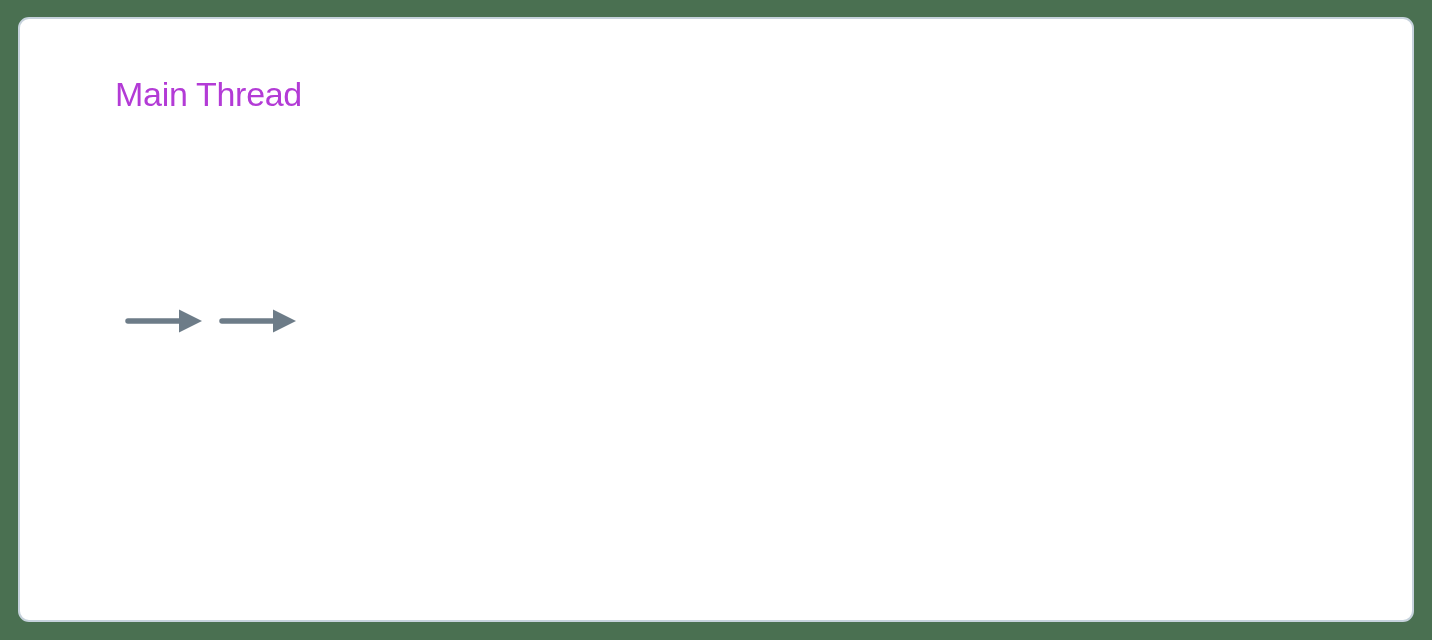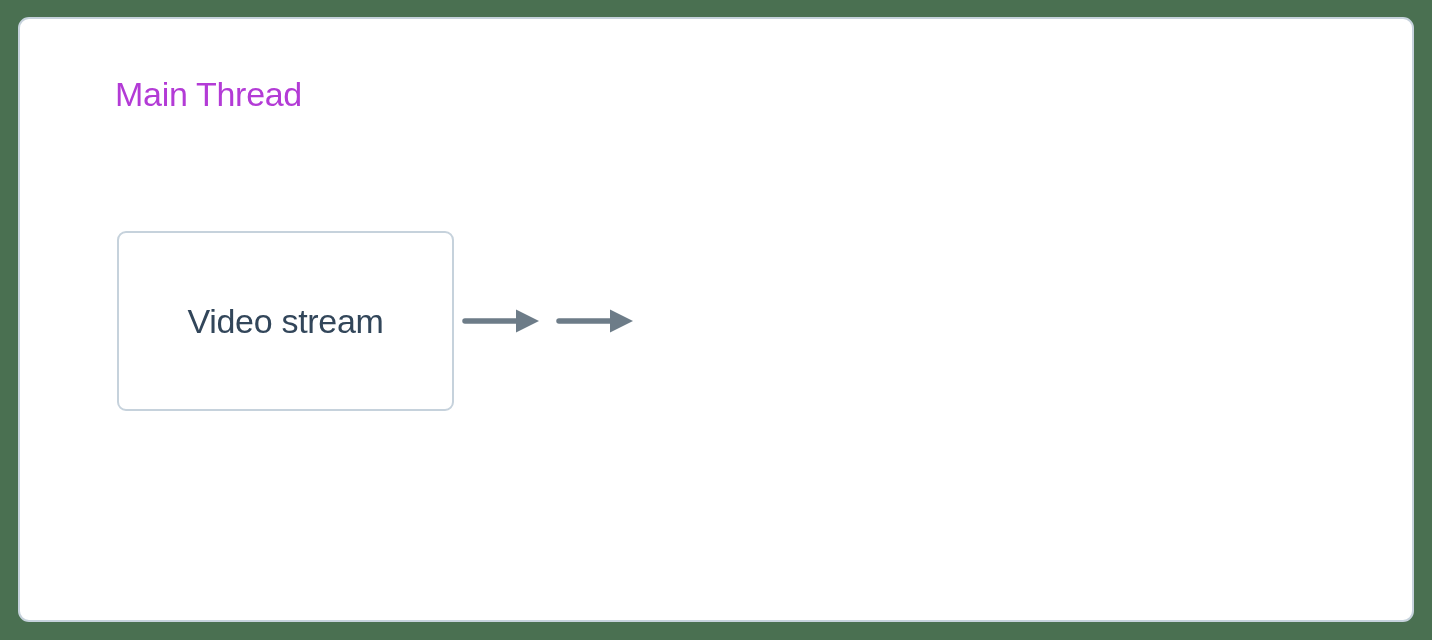--- a/index.html
+++ b/index.html
@@ -87,23 +87,20 @@
 </head>
 <body>
 
 <div class="canvas">
   <div class="card">
 
     <div class="title">Main Thread</div>
 
     <div class="flow">
 
-      <div class="node">
-        <span class="node-label">Video stream</span>
-      </div>
 
       <div class="arrow-wrap">
         <svg class="arrow-svg" width="80" height="26" viewBox="0 0 80 26">
           <line class="arrow-shaft" x1="4" y1="13" x2="57" y2="13"></line>
           <polygon class="arrow-head" points="55,1.5 78,13 55,24.5"></polygon>
         </svg>
       </div>
 
 
       <div class="arrow-wrap">

